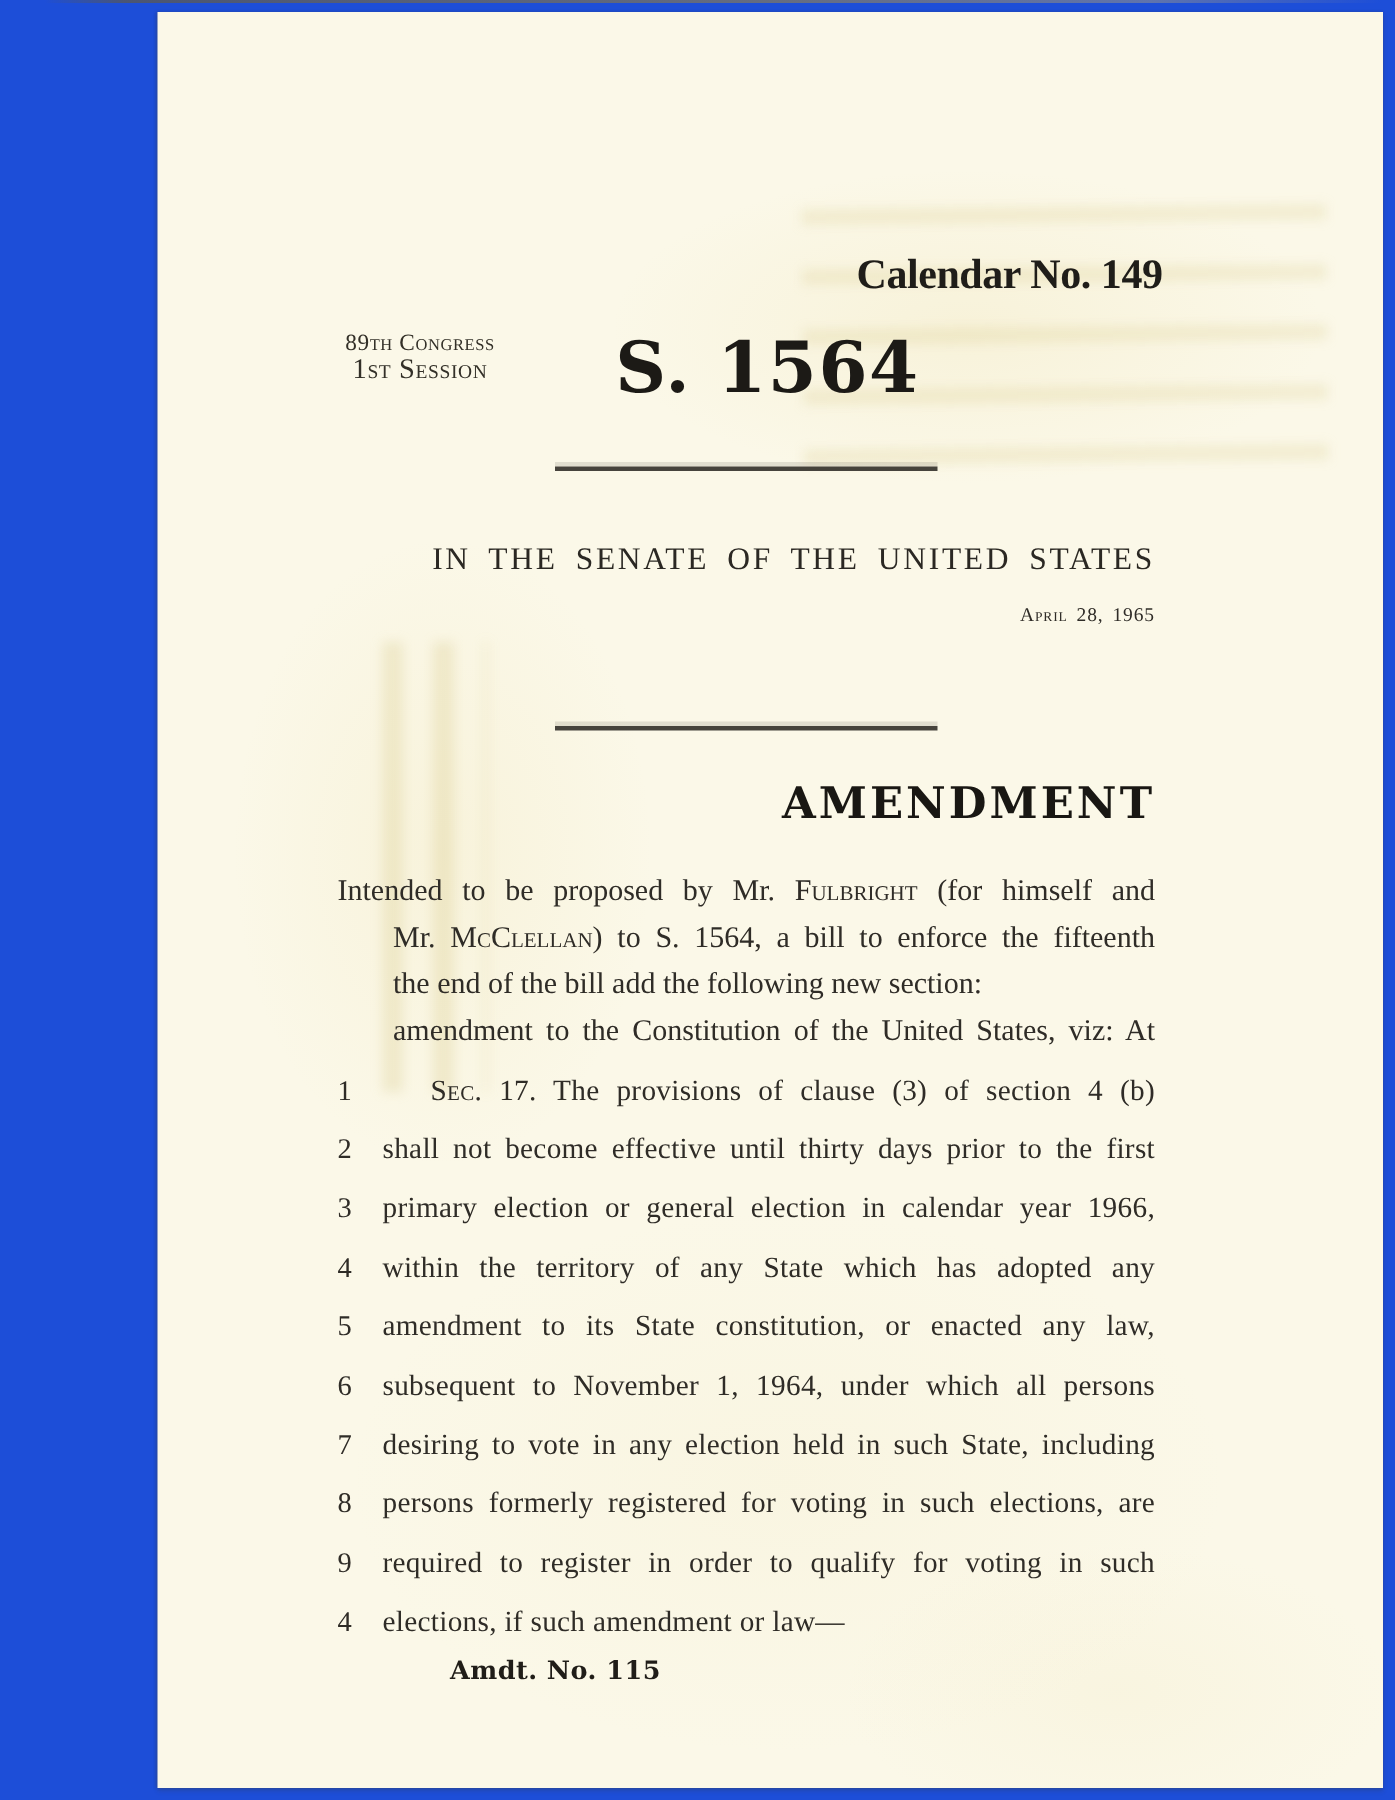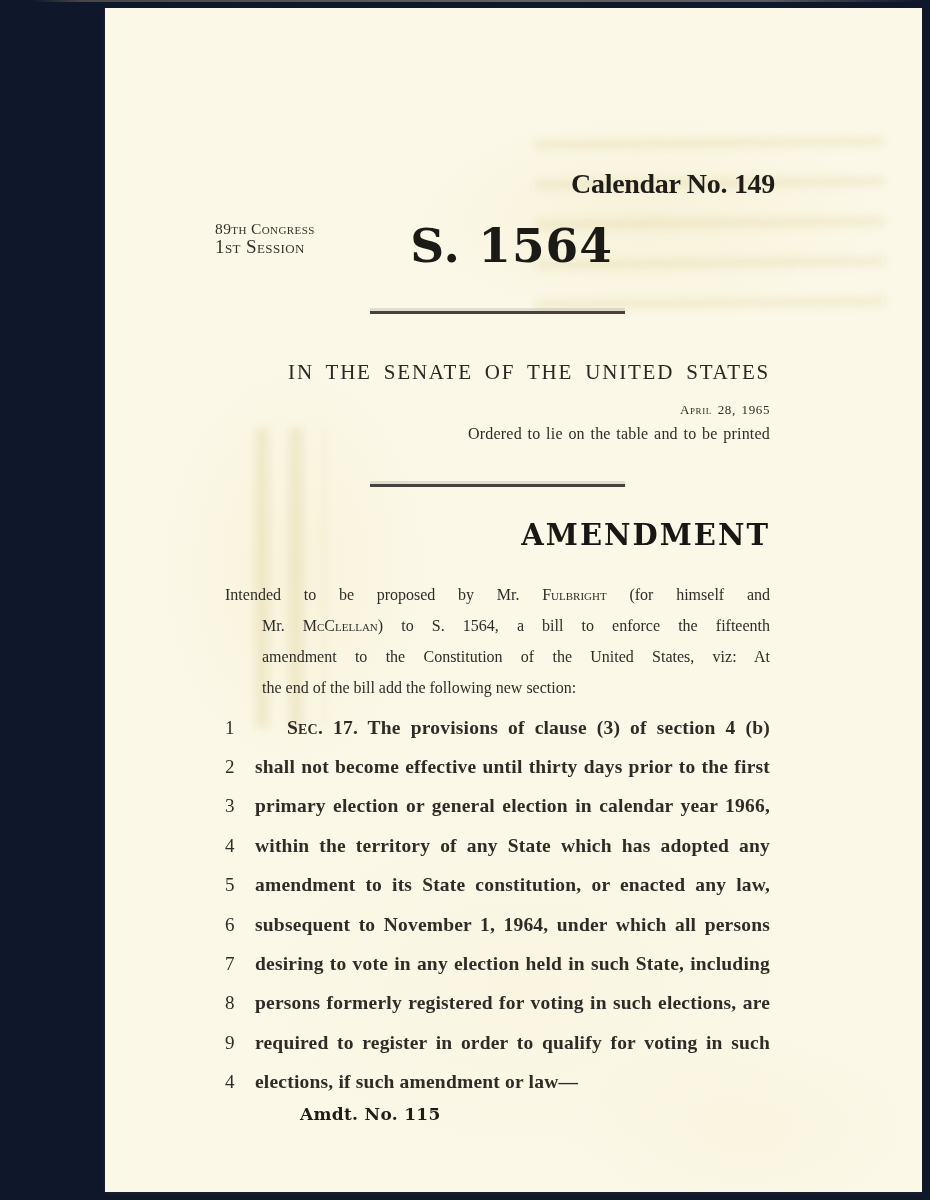--- a/index.html
+++ b/index.html
@@ -1,17 +1,17 @@
 <!DOCTYPE html>
 <html><head>
 <meta charset="utf-8">
 <style>
   html,body{margin:0;padding:0;background:#ffffff;width:930px;height:1200px;overflow:hidden;}
   *{box-sizing:border-box;}
-  .stage{position:relative;width:930px;height:1200px;background:#0f172a;
+  .stage{position:relative;width:930px;height:1200px;background:#1d4ed8;
          font-family:"Liberation Serif","DejaVu Serif",serif;color:#2f2c27;}
   .scan-edge-top{position:absolute;left:30px;top:0;right:0;height:2px;
     background:linear-gradient(90deg,rgba(90,88,80,0) 0%,rgba(90,88,80,.75) 6%,rgba(120,117,108,.8) 55%,rgba(150,147,138,.55) 82%,rgba(150,147,138,0) 99%);}
   .page{position:absolute;left:105px;top:8px;width:817px;height:1184px;
     background-color:#fbf8e8;
     background-image:
       radial-gradient(ellipse 340px 150px at 540px 210px,rgba(228,210,140,.16),rgba(228,210,140,0) 70%),
       radial-gradient(ellipse 200px 300px at 190px 560px,rgba(228,210,140,.14),rgba(228,210,140,0) 70%),
       radial-gradient(ellipse 420px 260px at 420px 980px,rgba(233,220,165,.10),rgba(233,220,165,0) 70%),
       radial-gradient(ellipse 260px 140px at 640px 1120px,rgba(233,220,165,.12),rgba(233,220,165,0) 70%);
@@ -19,46 +19,46 @@
   
   .ghost-h{position:absolute;left:430px;top:130px;width:350px;height:180px;
     background:repeating-linear-gradient(180deg,rgba(205,188,110,.20) 0 10px,rgba(205,188,110,0) 10px 40px);
     filter:blur(4px);transform:rotate(-.6deg);}
   .ghost-v{position:absolute;left:150px;top:420px;width:70px;height:300px;
     background:repeating-linear-gradient(90deg,rgba(205,188,110,.22) 0 14px,rgba(205,188,110,0) 14px 34px);
     filter:blur(4px);}
   .sc{font-variant:small-caps;}
   .calendar{position:absolute;right:147px;top:160px;font-family:"Liberation Serif",serif;
     font-weight:bold;font-size:28px;letter-spacing:-.3px;color:#1f1d19;white-space:nowrap;}
-  .congress-block{position:absolute;left:110px;top:213px;width:130px;text-align:left;
+  .congress-block{position:absolute;left:110px;top:213px;width:130px;text-align:center;
     color:#333028;line-height:1.05;}
   .congress-line{font-size:15.5px;font-variant:small-caps;letter-spacing:.4px;white-space:nowrap;}
   .session-line{font-size:19px;font-variant:small-caps;letter-spacing:.4px;white-space:nowrap;}
   .bill-number{position:absolute;left:248px;top:210px;width:260px;text-align:right;
     font-family:"DejaVu Serif",serif;font-weight:bold;font-size:47px;letter-spacing:1px;
     color:#1c1a16;white-space:nowrap;}
   .rule{position:absolute;left:265px;width:255px;height:3px;background:#46433c;
     box-shadow:0 -3px 0 rgba(70,67,60,.14);}
   .rule-1{top:303px;}
   .rule-2{top:476px;}
   .centerband{position:absolute;left:120px;width:545px;text-align:right;color:#2f2c27;}
   .chamber{top:352px;font-size:21px;letter-spacing:1.8px;word-spacing:5px;color:#2b2823;white-space:nowrap;}
   .dateline{top:394px;font-size:13px;letter-spacing:.6px;word-spacing:2px;}
   .ordernote{top:417px;font-size:16px;letter-spacing:.2px;word-spacing:1.5px;}
   .amend-title{top:510px;font-family:"DejaVu Serif",serif;font-weight:bold;font-size:29px;
     letter-spacing:2px;color:#191713;}
-  .intro{position:absolute;left:120px;top:571px;width:545px;font-size:16px;
+  .intro{position:absolute;left:120px;top:571px;width:545px;font-size:20px;
     line-height:31px;color:#2f2c27;}
   .intro .iline{text-align:justify;text-align-last:justify;white-space:normal;}
   .intro .iline.indent{margin-left:37px;}
   .intro .iline.last{text-align-last:left;}
   .bill-body{position:absolute;left:120px;top:700px;width:545px;font-size:19.5px;color:#2f2c27;}
   .bline{display:flex;height:39.4px;align-items:center;}
   .bline .lnum{width:30px;flex:0 0 30px;font-size:19px;text-align:left;}
-  .bline .ltext{flex:1;text-align:justify;text-align-last:justify;letter-spacing:.2px;font-weight:bold;}
+  .bline .ltext{flex:1;text-align:justify;text-align-last:justify;letter-spacing:.2px;}
   .bline.first .ltext{padding-left:32px;}
   .bline.last .ltext{text-align-last:left;}
   .amdt-footer{position:absolute;left:195px;top:1096px;font-family:"DejaVu Serif",serif;
     font-weight:bold;font-size:17px;letter-spacing:.3px;color:#201d18;white-space:nowrap;text-align:right;}
 </style>
 </head>
 <body>
 
 <div class="stage">
   <div class="scan-edge-top"></div>
@@ -73,31 +73,30 @@
       <div class="congress-line">89th Congress</div>
       <div class="session-line">1st Session</div>
     </div>
 
     <div class="bill-number">S. 1564</div>
 
     <div class="rule rule-1"></div>
 
     <div class="centerband chamber">IN THE SENATE OF THE UNITED STATES</div>
     <div class="centerband dateline sc">April 28, 1965</div>
-    <div class="centerband ordernote">Ordered to lie on the table and to be printed</div>
 
     <div class="rule rule-2"></div>
 
     <div class="centerband amend-title">AMENDMENT</div>
 
     <div class="intro">
       <div class="iline"><span>Intended to be proposed by Mr. </span><span class="sc">Fulbright</span><span>  (for himself and</span></div>
       <div class="iline indent"><span>Mr. </span><span class="sc">McClellan</span><span>)  to S. 1564, a bill to enforce the fifteenth</span></div>
+      <div class="iline indent last"><span>the end of the bill add the following new section:</span></div>
       <div class="iline indent"><span>amendment to the Constitution of the United States, viz: At</span></div>
-      <div class="iline indent last"><span>the end of the bill add the following new section:</span></div>
     </div>
 
     <div class="bill-body">
       <div class="bline first">
         <span class="lnum">1</span>
         <span class="ltext"><span class="sc">Sec.</span><span> 17. The provisions of clause (3) of section 4 (b)</span></span>
       </div>
       <div class="bline">
         <span class="lnum">2</span>
         <span class="ltext">shall not become effective until thirty days prior to the first</span>

